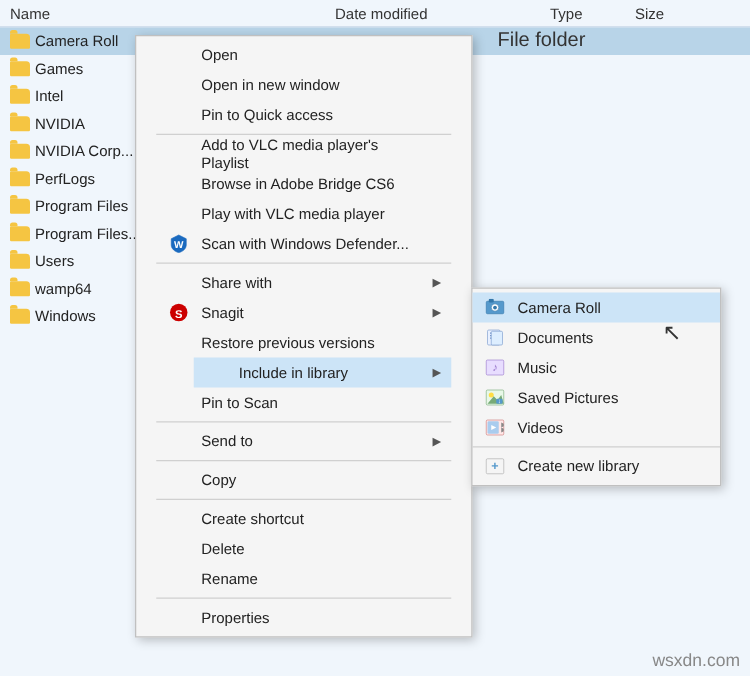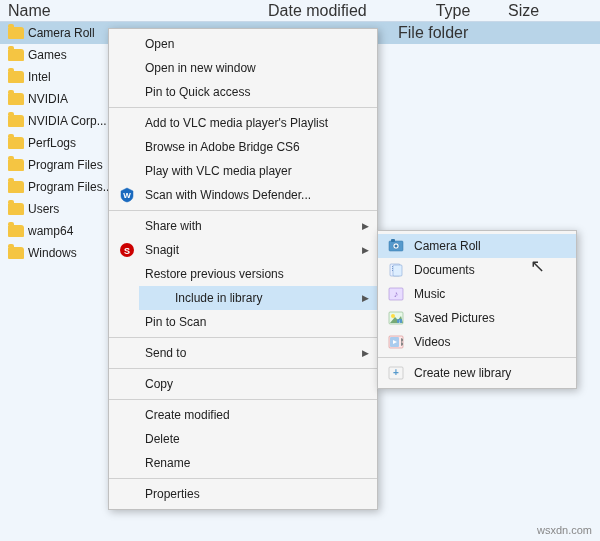--- a/index.html
+++ b/index.html
@@ -26,21 +26,21 @@
       display: flex;
       align-items: center;
       height: 22px;
       background: #f0f6fc;
       border-bottom: 1px solid #c8d8e8;
       padding-left: 8px;
       position: relative;
     }
     .col-header {
       color: #333;
-      font-size: 16px;
+      font-size: 12px;
     }
     .col-name { width: 260px; }
     .col-date { width: 130px; }
     .col-type { width: 110px; text-align: center; }
     .col-size { width: 80px; }
 
     
     .file-list {
       position: absolute;
       top: 22px;
@@ -102,21 +102,21 @@
     
     .context-menu {
       position: absolute;
       top: 28px;
       left: 108px;
       width: 270px;
       background: #f5f5f5;
       border: 1px solid #c0c0c0;
       box-shadow: 2px 2px 8px rgba(0,0,0,0.25);
       z-index: 100;
-      padding: 3px 0;
+      padding: 3px 16px;
     }
     .menu-item {
       display: flex;
       align-items: center;
       height: 24px;
       padding: 0 20px 0 36px;
       cursor: default;
       color: #222;
       position: relative;
       font-size: 12px;
@@ -185,21 +185,21 @@
       display: flex;
       align-items: center;
       justify-content: center;
     }
 
     
     .watermark {
       position: absolute;
       bottom: 5px;
       right: 8px;
-      font-size: 11px;
+      font-size: 14px;
       color: #888;
       font-family: Arial, sans-serif;
     }
   </style>
 </head>
 <body>
 
 <div class="explorer-bg">
 
   <div class="col-headers">
@@ -320,21 +320,21 @@
       Snagit
     </div>
     <div class="menu-item">Restore previous versions</div>
     <div class="menu-item highlighted has-arrow">Include in library</div>
     <div class="menu-item">Pin to Scan</div>
     <div class="menu-separator"></div>
     <div class="menu-item has-arrow">Send to</div>
     <div class="menu-separator"></div>
     <div class="menu-item">Copy</div>
     <div class="menu-separator"></div>
-    <div class="menu-item">Create modified</div>
+    <div class="menu-item">Create shortcut</div>
     <div class="menu-item">Delete</div>
     <div class="menu-item">Rename</div>
     <div class="menu-separator"></div>
     <div class="menu-item">Properties</div>
   </div>
 
   <div class="submenu">
     <div class="submenu-item highlighted">
       <span class="submenu-icon">
         <svg width="16" height="14" viewBox="0 0 16 14">

